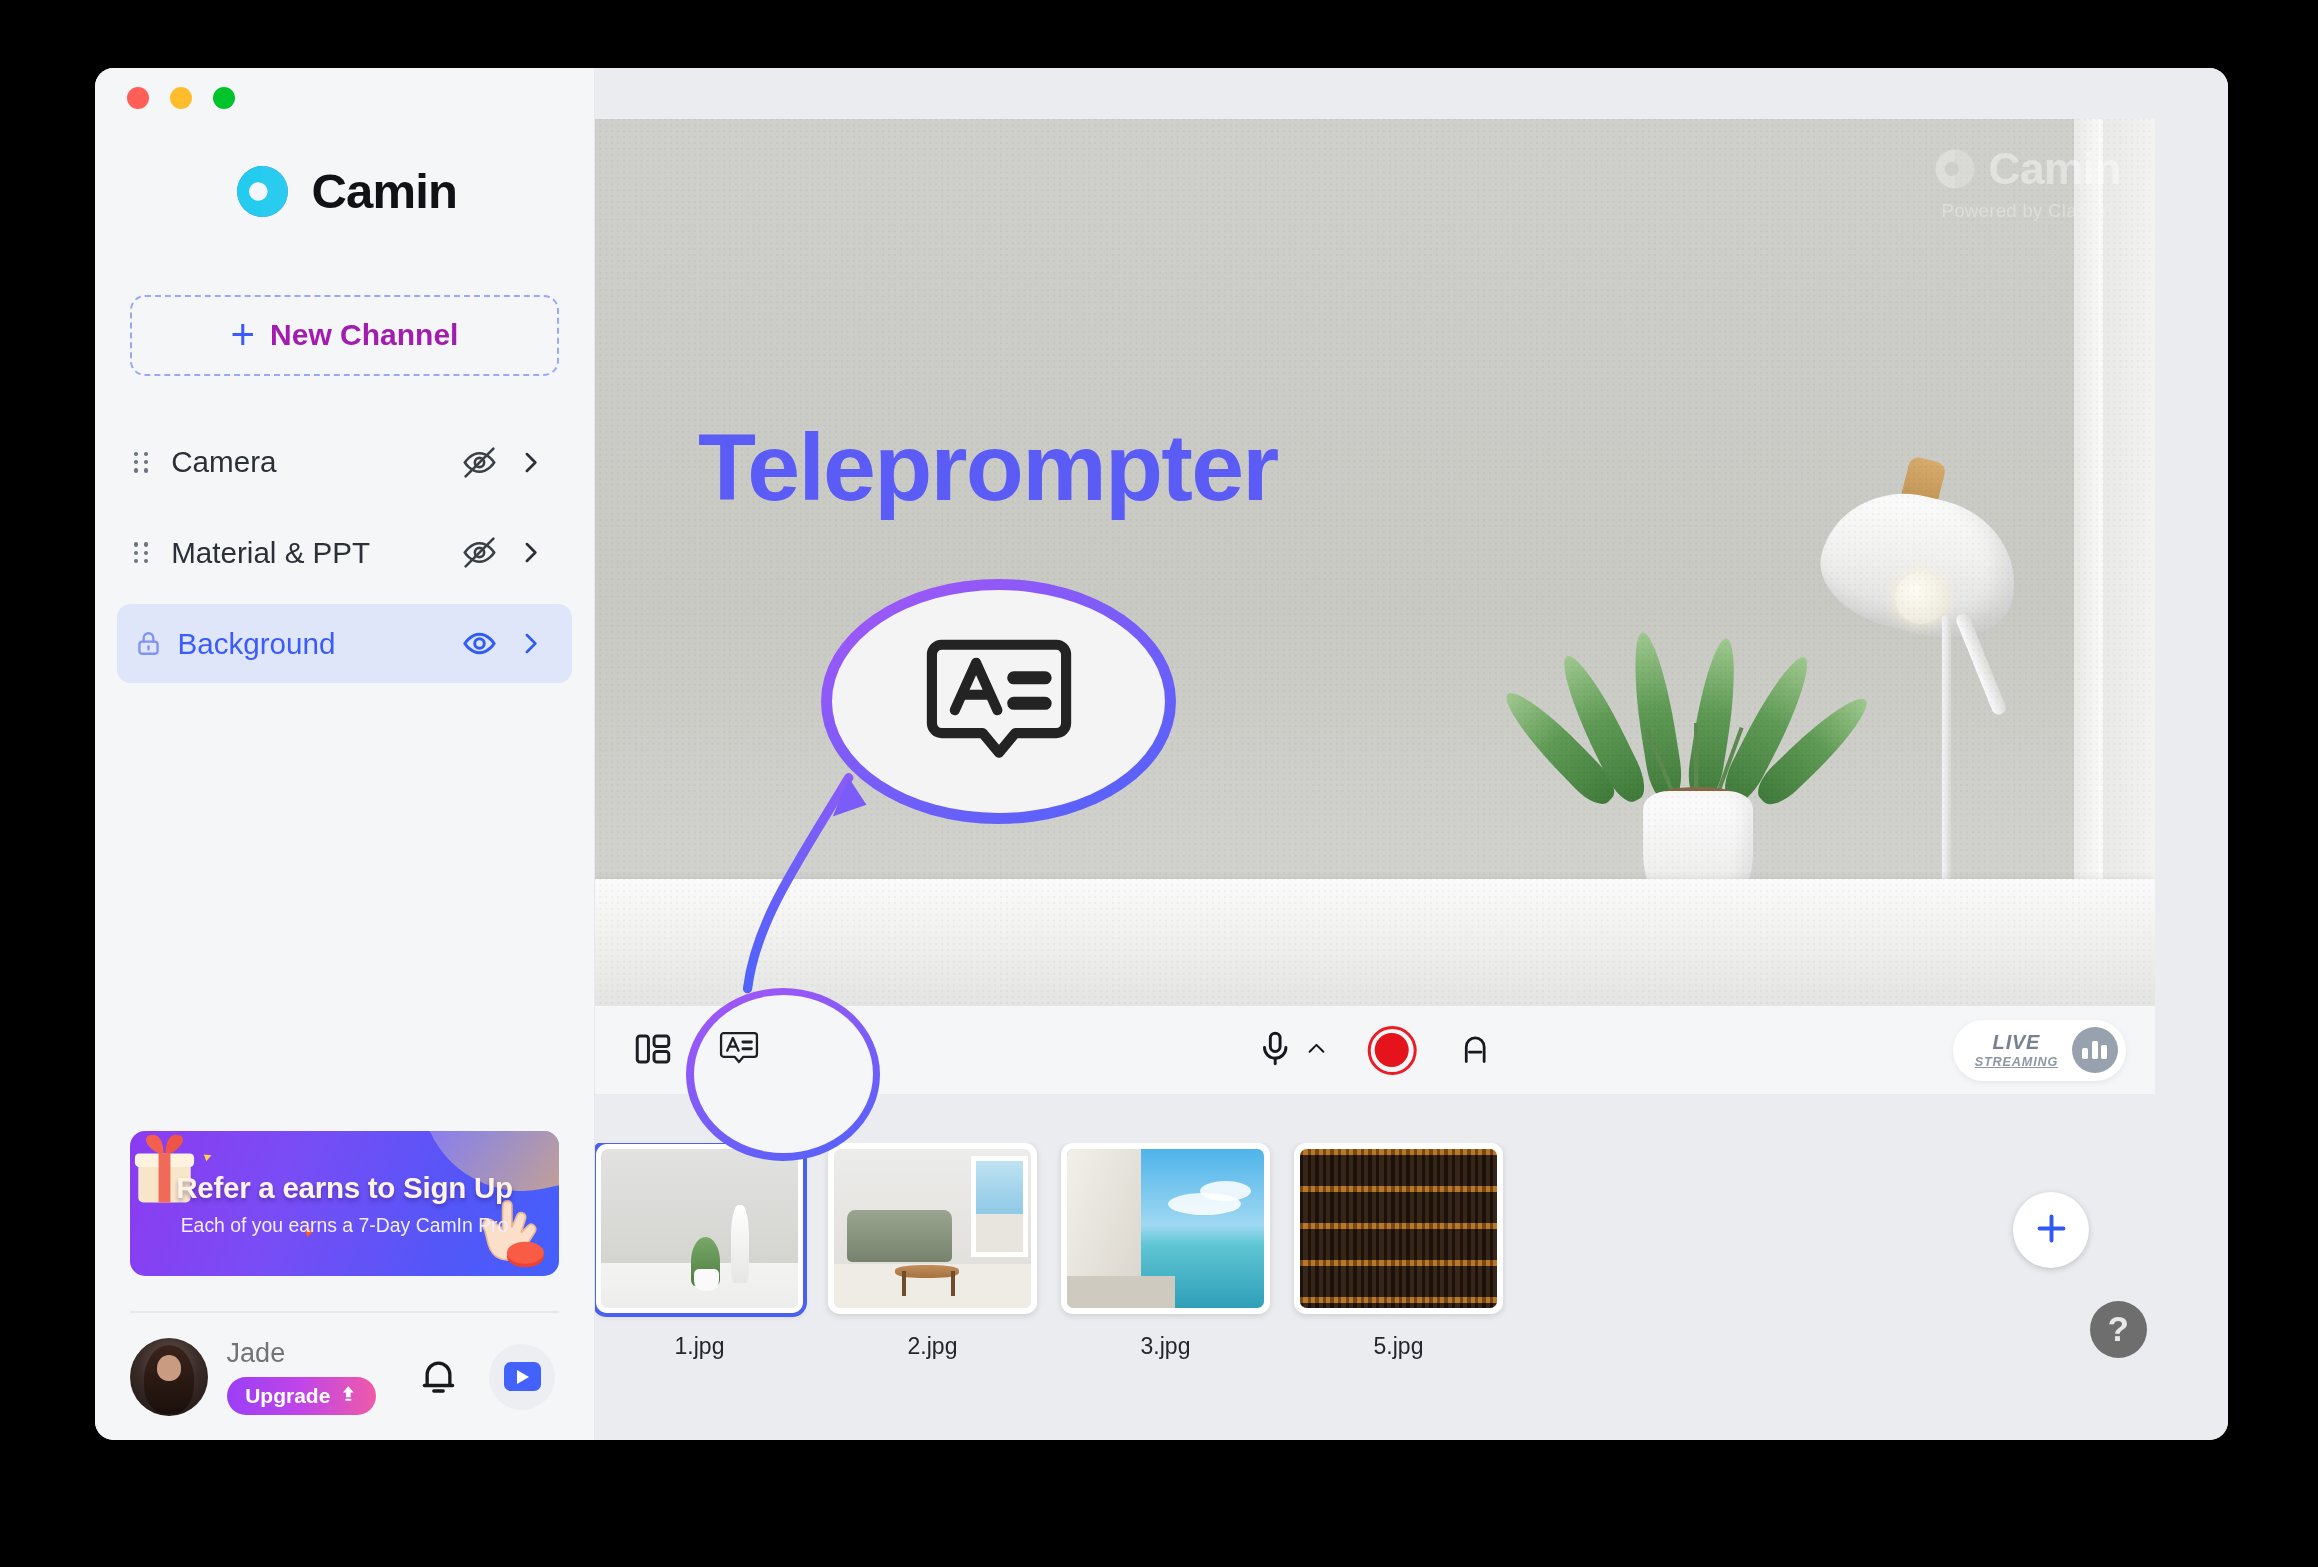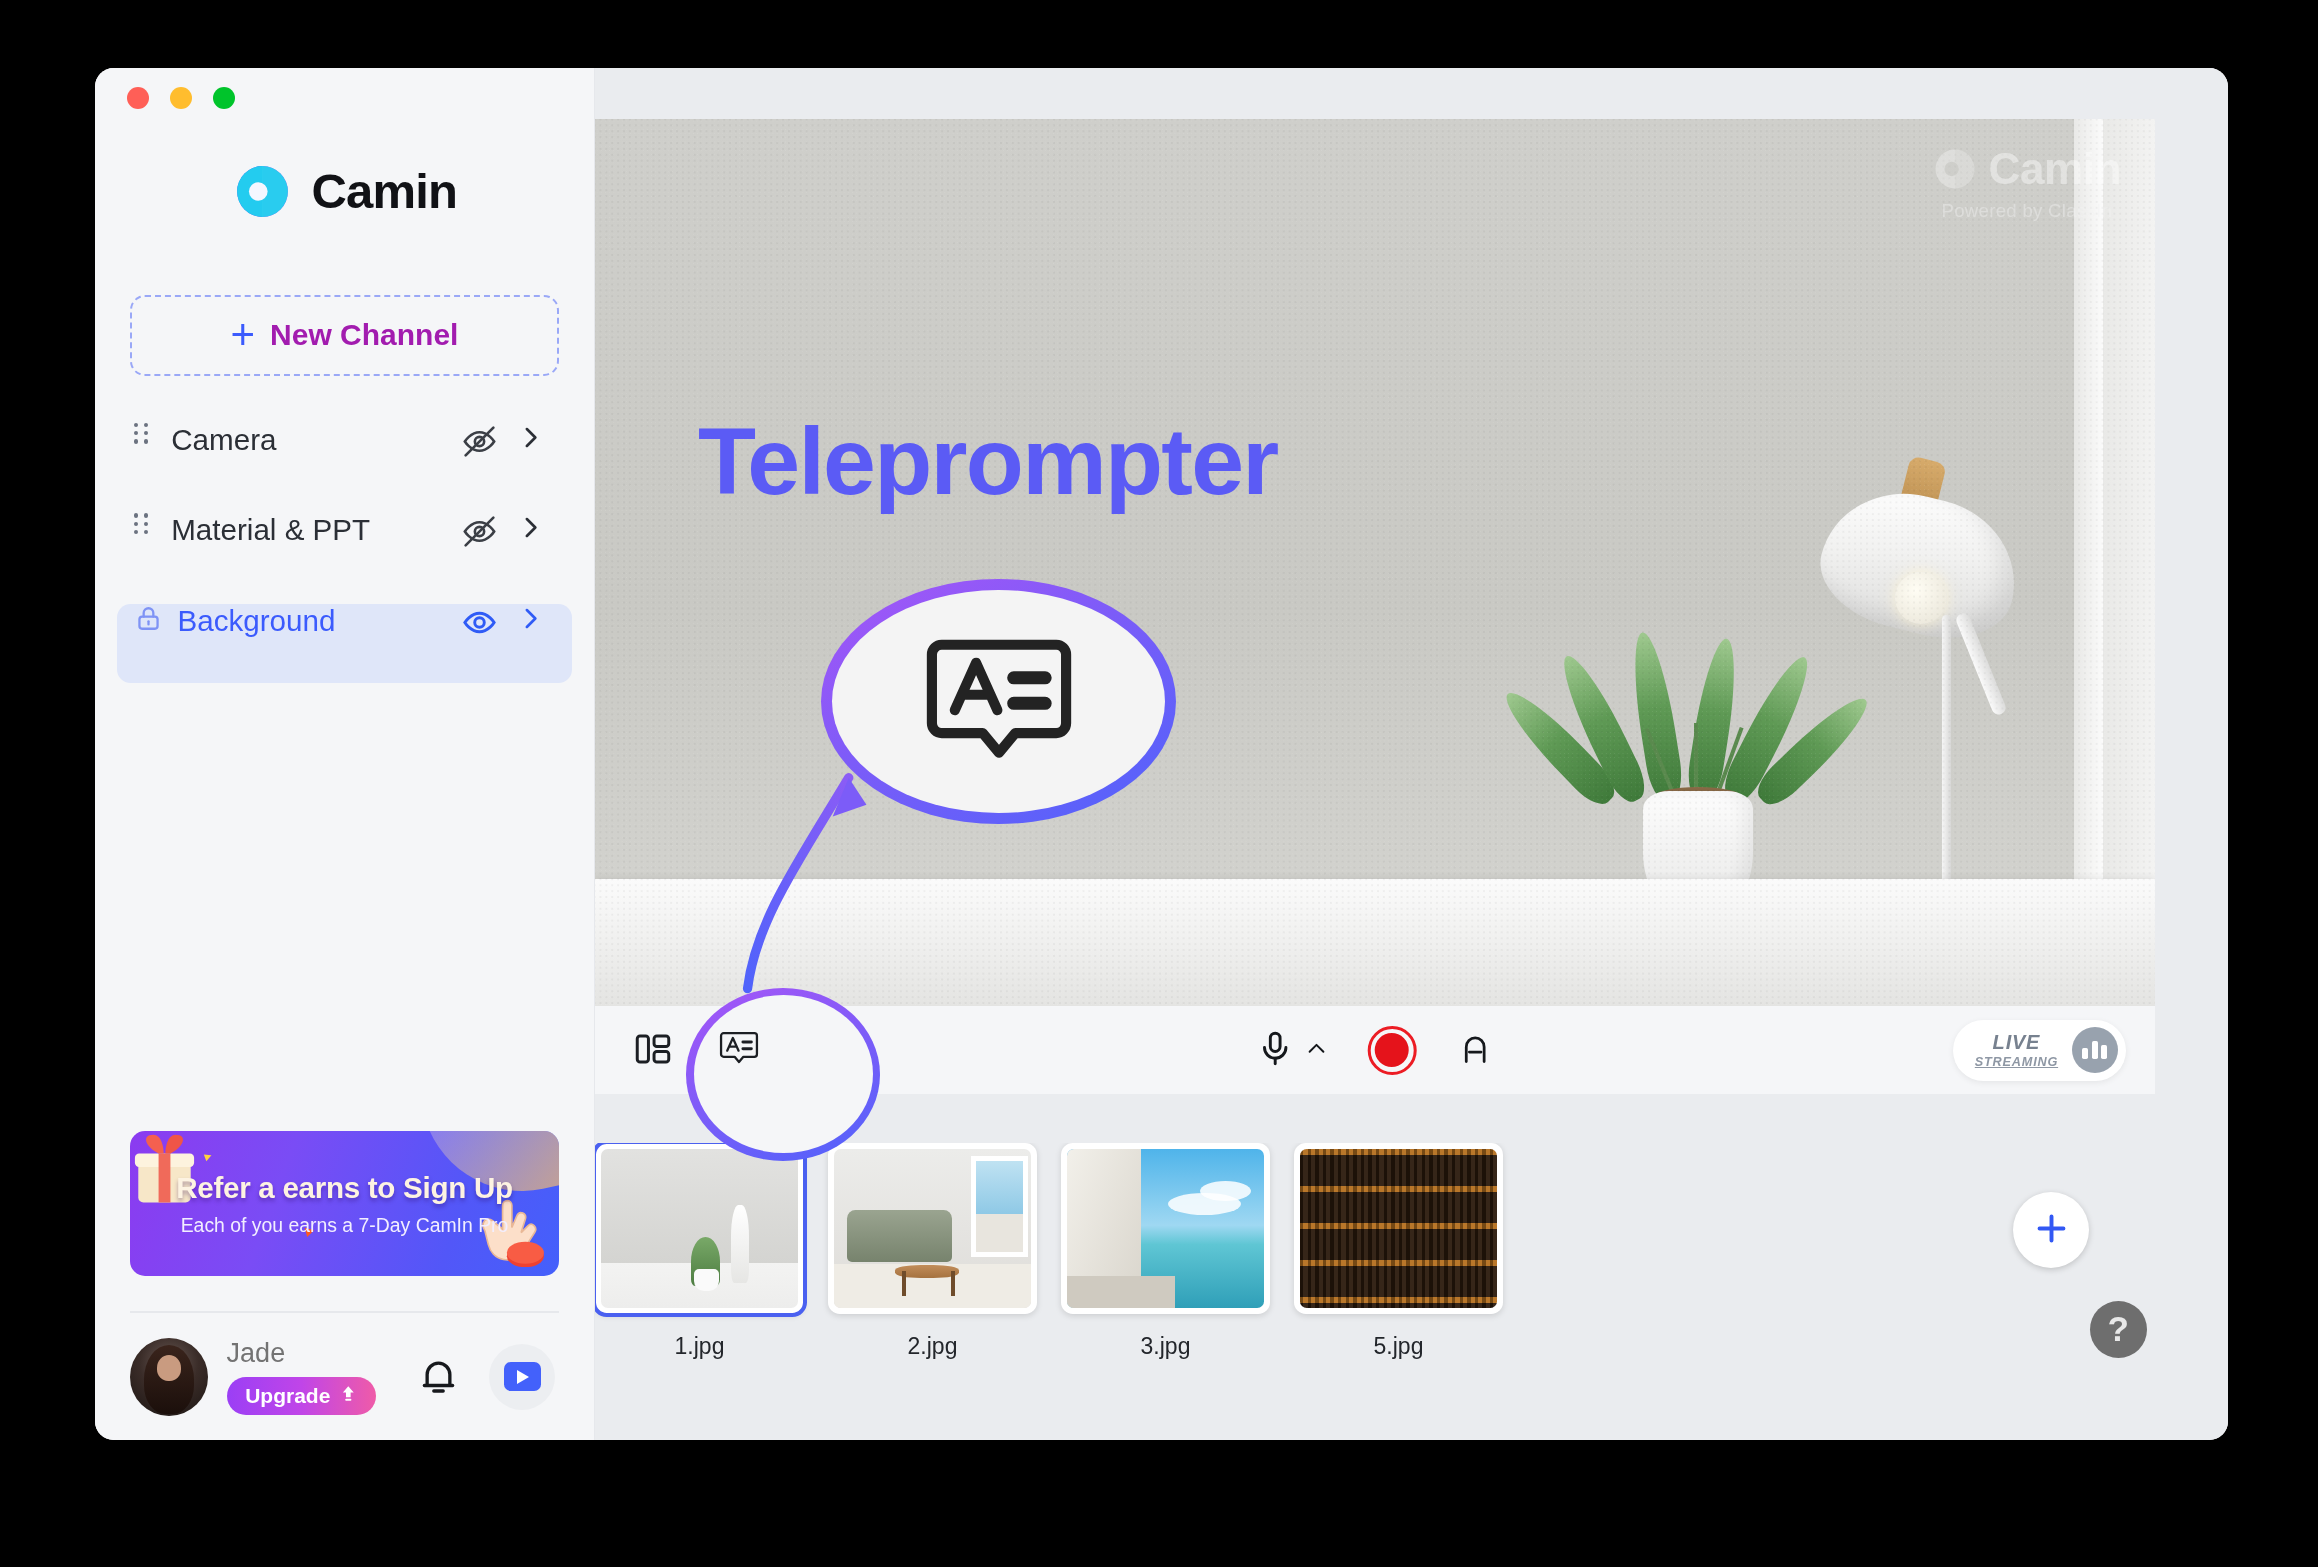--- a/index.html
+++ b/index.html
@@ -62,21 +62,21 @@
     background: transparent;
   }
   .nc-plus {
     font-size: 42px; color: #3b5bfd; font-weight: 400; line-height: 0.8;
   }
   .nc-label { font-size: 30px; font-weight: 700; color: #a21caf; }
 
   .nav-list { margin-top: 47px; padding: 0 22px; }
   .nav-row {
     height: 79px;
-    display: flex; align-items: flex-start;
+    display: flex; align-items: center;
     border-radius: 13.5px;
     padding: 0 22px 0 17px;
     cursor: pointer;
     margin-bottom: 11.8px;
   }
   .nav-row.active { background: #dfe6f9; }
   .nav-grip {
     width: 18.6px; display: flex; flex-wrap: wrap; gap: 4.2px 5.9px;
     margin-right: 18.6px;
   }
@@ -278,21 +278,21 @@
     position:absolute; right:34px; top:25px;
     text-align:center; opacity:.42; z-index: 4;
   }
   .wm-row { display:flex; align-items:center; gap: 11.8px; }
   .wm-mark { width:44px; height:44px; }
   .wm-name { font-size: 44px; font-weight:700; color:#ffffff; letter-spacing:-0.4px; }
   .wm-sub { font-size: 18.6px; color:#f3f3f3; margin-top: 6px; letter-spacing:0.3px; }
 
   
   .tp-title {
-    position:absolute; left:103px; top:288px; z-index:6;
+    position:absolute; left:103px; top:294px; z-index:6;
     font-size: 95px; font-weight:700; color:#5b5bf5;
     letter-spacing:-1.7px; font-family:"Liberation Sans", sans-serif;
   }
   .tp-ellipse {
     position:absolute; left:226px; top:460px; width:355px; height:245px; z-index:6;
   }
   .tp-ellipse .ring {
     position:absolute; inset:0; border-radius:50%;
     background: linear-gradient(150deg,#a855f7 0%,#7c5cf8 45%,#4f63fb 100%);
   }

